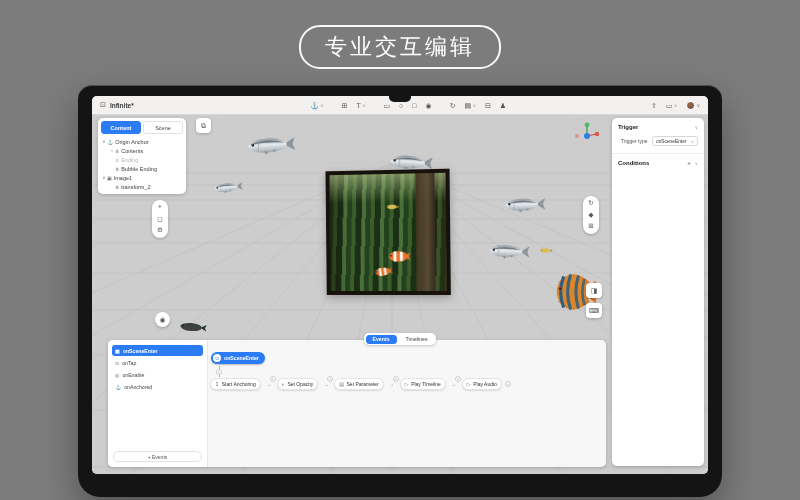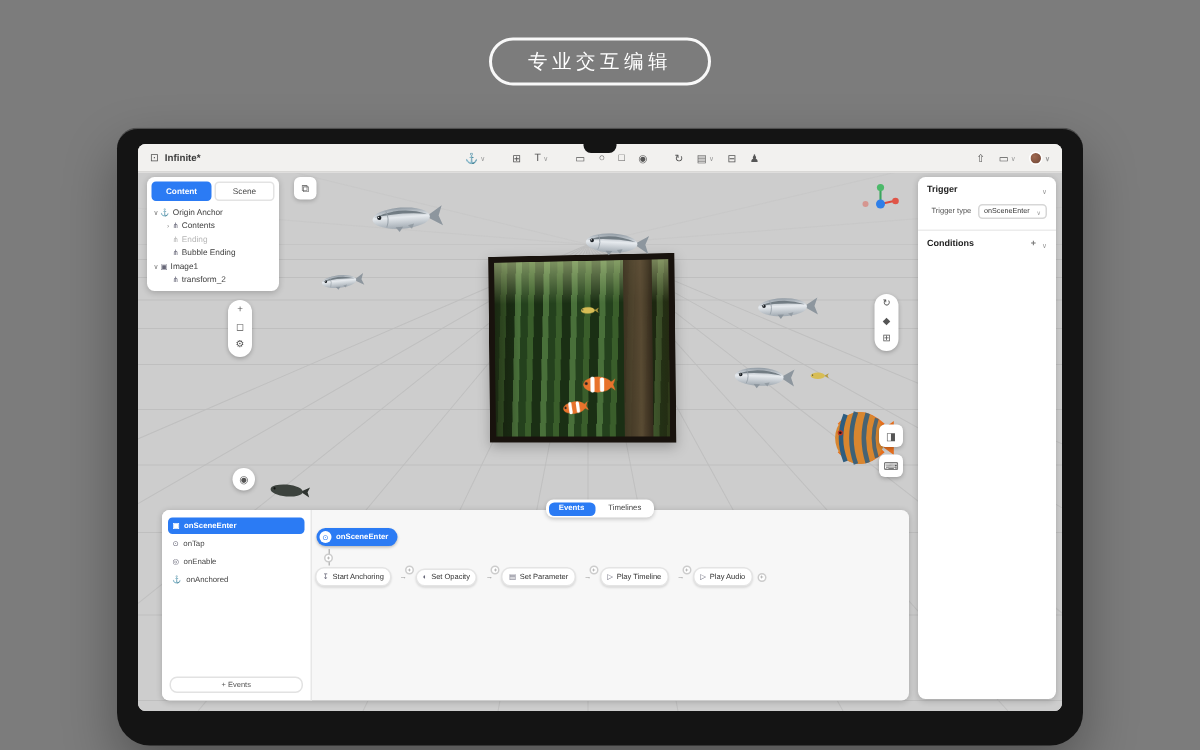--- a/index.html
+++ b/index.html
@@ -2,21 +2,21 @@
 <html><head>
 <meta charset="utf-8">
 <style>
   * { box-sizing: border-box; margin: 0; padding: 0; }
   html,body { width:800px; height:500px; overflow:hidden; }
   body { background:#7c7c7c; font-family:"Liberation Sans", sans-serif; position:relative; }
 
   
   .hero-badge { position:absolute; top:25px; left:50%; transform:translateX(-50%);
     border:2px solid rgba(255,255,255,.95); border-radius:21px; padding:5px 24px;
-    color:#fff; font-size:13px; letter-spacing:3px; font-weight:500; white-space:nowrap; }
+    color:#fff; font-size:22px; letter-spacing:3px; font-weight:500; white-space:nowrap; }
 
   
   .laptop { position:absolute; left:78px; top:85px; width:644px; height:412px;
     background:#141414; border-radius:14px 14px 22px 22px;
     border-top:1px solid #4e4e4e; box-shadow:0 16px 36px rgba(0,0,0,.32); }
   .notch { position:absolute; left:50%; transform:translateX(-50%); top:10px; width:22px; height:6px;
     background:#141414; border-radius:0 0 5px 5px; z-index:60; }
 
   
   .app { position:absolute; left:14px; top:10px; width:616px; height:378px;

